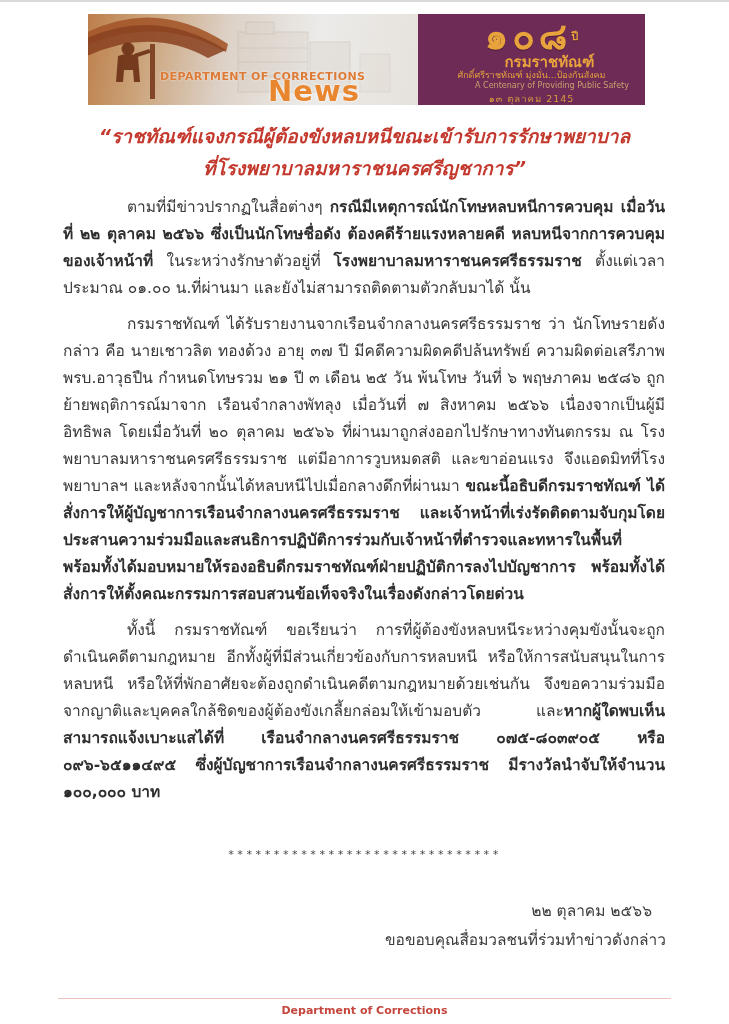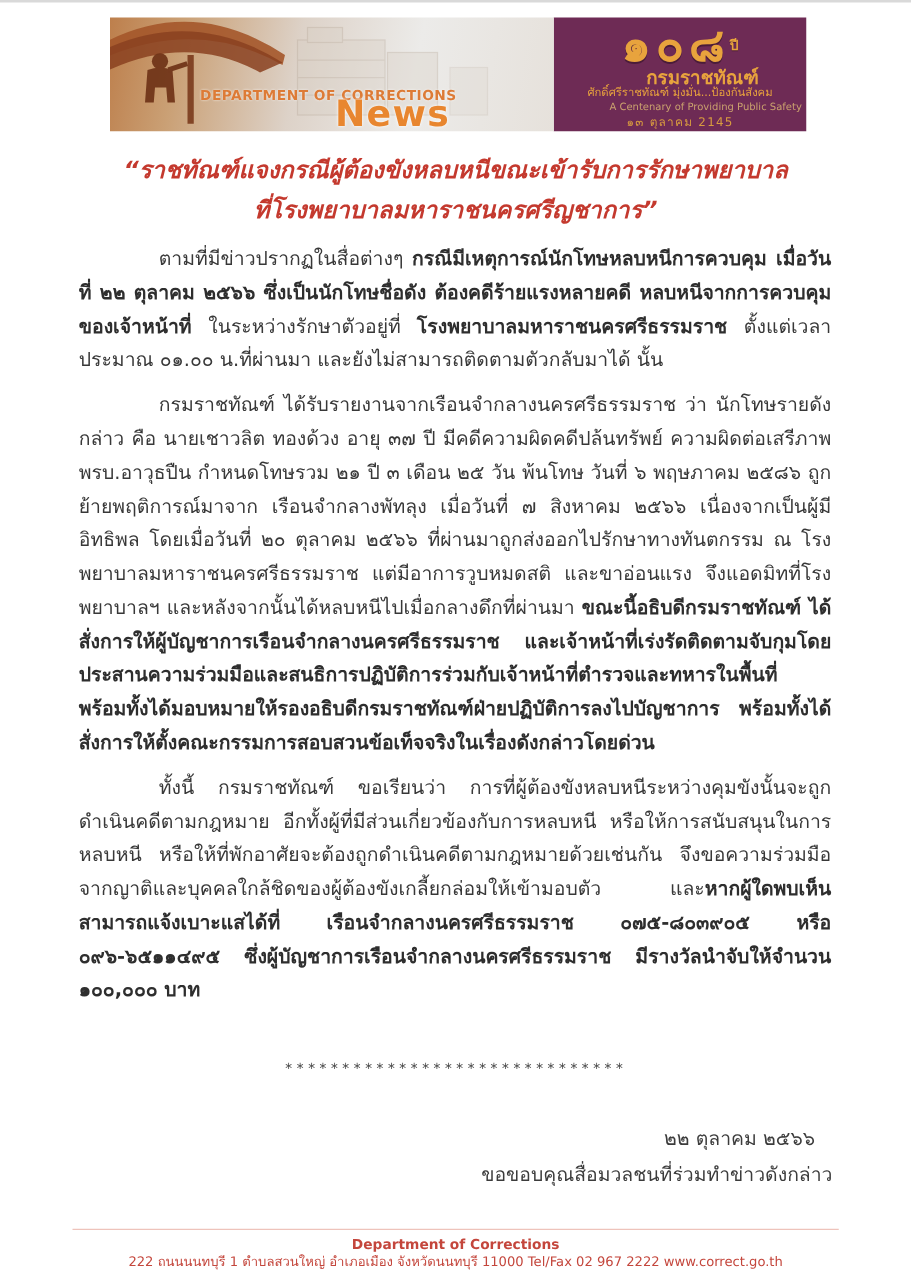--- a/index.html
+++ b/index.html
@@ -19,21 +19,21 @@
     position:absolute;left:72px;top:56px;font-size:11px;font-weight:bold;
     color:#dd7b36;letter-spacing:.4px;white-space:nowrap;
     text-shadow:0 0 2px rgba(255,255,255,.8);
   }
   .news-label{
     position:absolute;left:180px;top:60px;font-size:29px;font-weight:bold;
     color:#e8862f;letter-spacing:1px;
     text-shadow:0 0 3px rgba(255,255,255,.9),0 0 1px rgba(255,255,255,.9);
   }
   .banner-right{
-    width:202px;flex:0 0 auto;background:#6e2b55;text-align:center;
+    width:227px;flex:0 0 auto;background:#6e2b55;text-align:center;
     padding-top:4px;box-sizing:border-box;
   }
   .logo-108{font-size:37px;font-weight:bold;color:#e8a33d;line-height:38px;
     text-shadow:0 1px 0 #4a1c39;letter-spacing:4px;}
   .logo-108 .yr{font-size:11px;vertical-align:top;letter-spacing:0;}
   .org-name{font-size:15px;font-weight:bold;color:#e8a33d;line-height:16px;margin-top:-2px;margin-left:36px;}
   .motto-th{font-size:9px;color:#e8a33d;line-height:11px;margin-top:0;}
   .motto-en{font-size:8px;color:#c9a06e;line-height:10px;padding-left:41px;}
   .emblem-date{font-size:9.5px;color:#d89b3f;line-height:12px;margin-top:2px;letter-spacing:1px;}
   
@@ -126,16 +126,15 @@
 
   <div class="separator">******************************</div>
 
   <div class="closing">
     <div class="close-date">๒๒ ตุลาคม ๒๕๖๖</div>
     <div class="close-thanks">ขอขอบคุณสื่อมวลชนที่ร่วมทำข่าวดังกล่าว</div>
   </div>
 
   <div class="footer">
     <div class="footer-org">Department of Corrections</div>
-    <div class="footer-address">222 ถนนนนทบุรี 1 ตำบลสวนใหญ่ อำเภอเมือง จังหวัดนนทบุรี 11000 Tel/Fax 02 967 2222 www.correct.go.th</div>
   </div>
 
 </div>
 
 </body></html>

